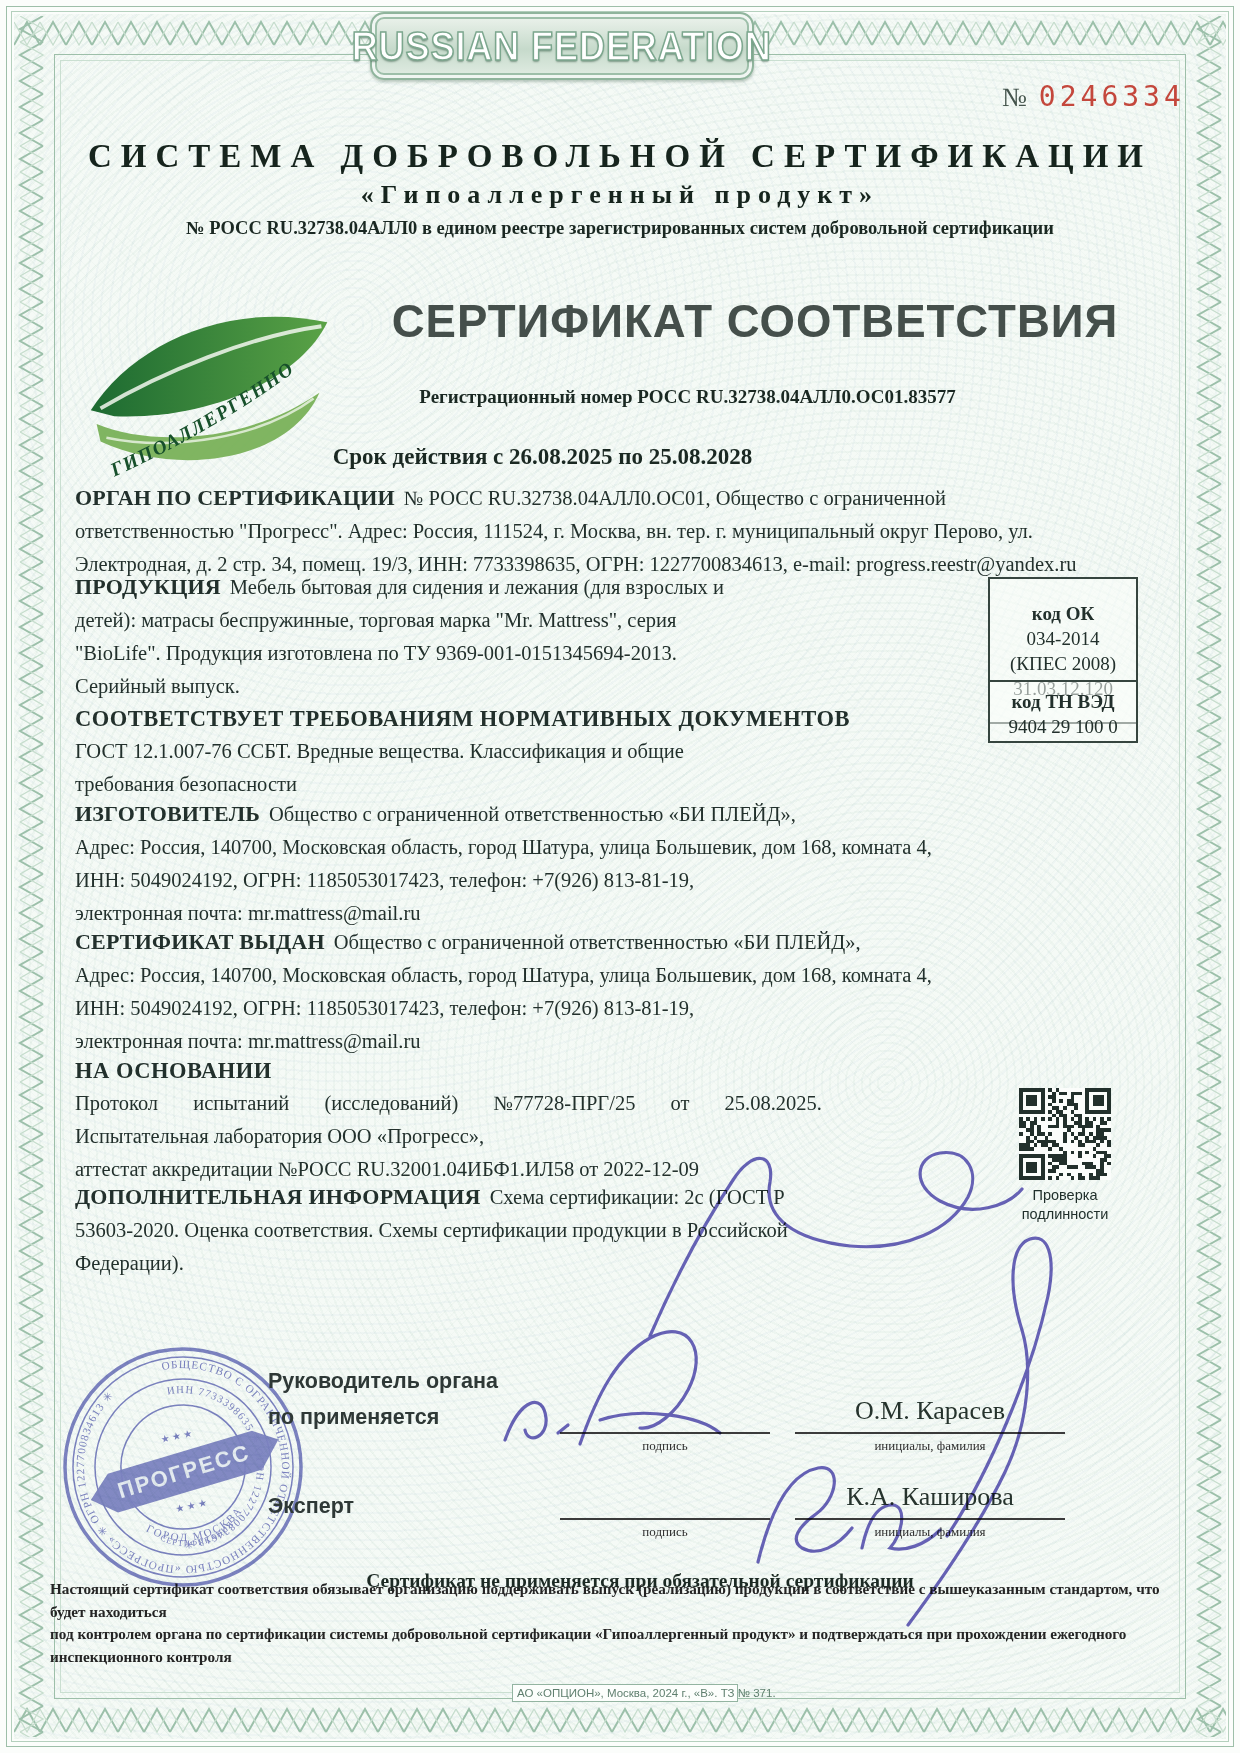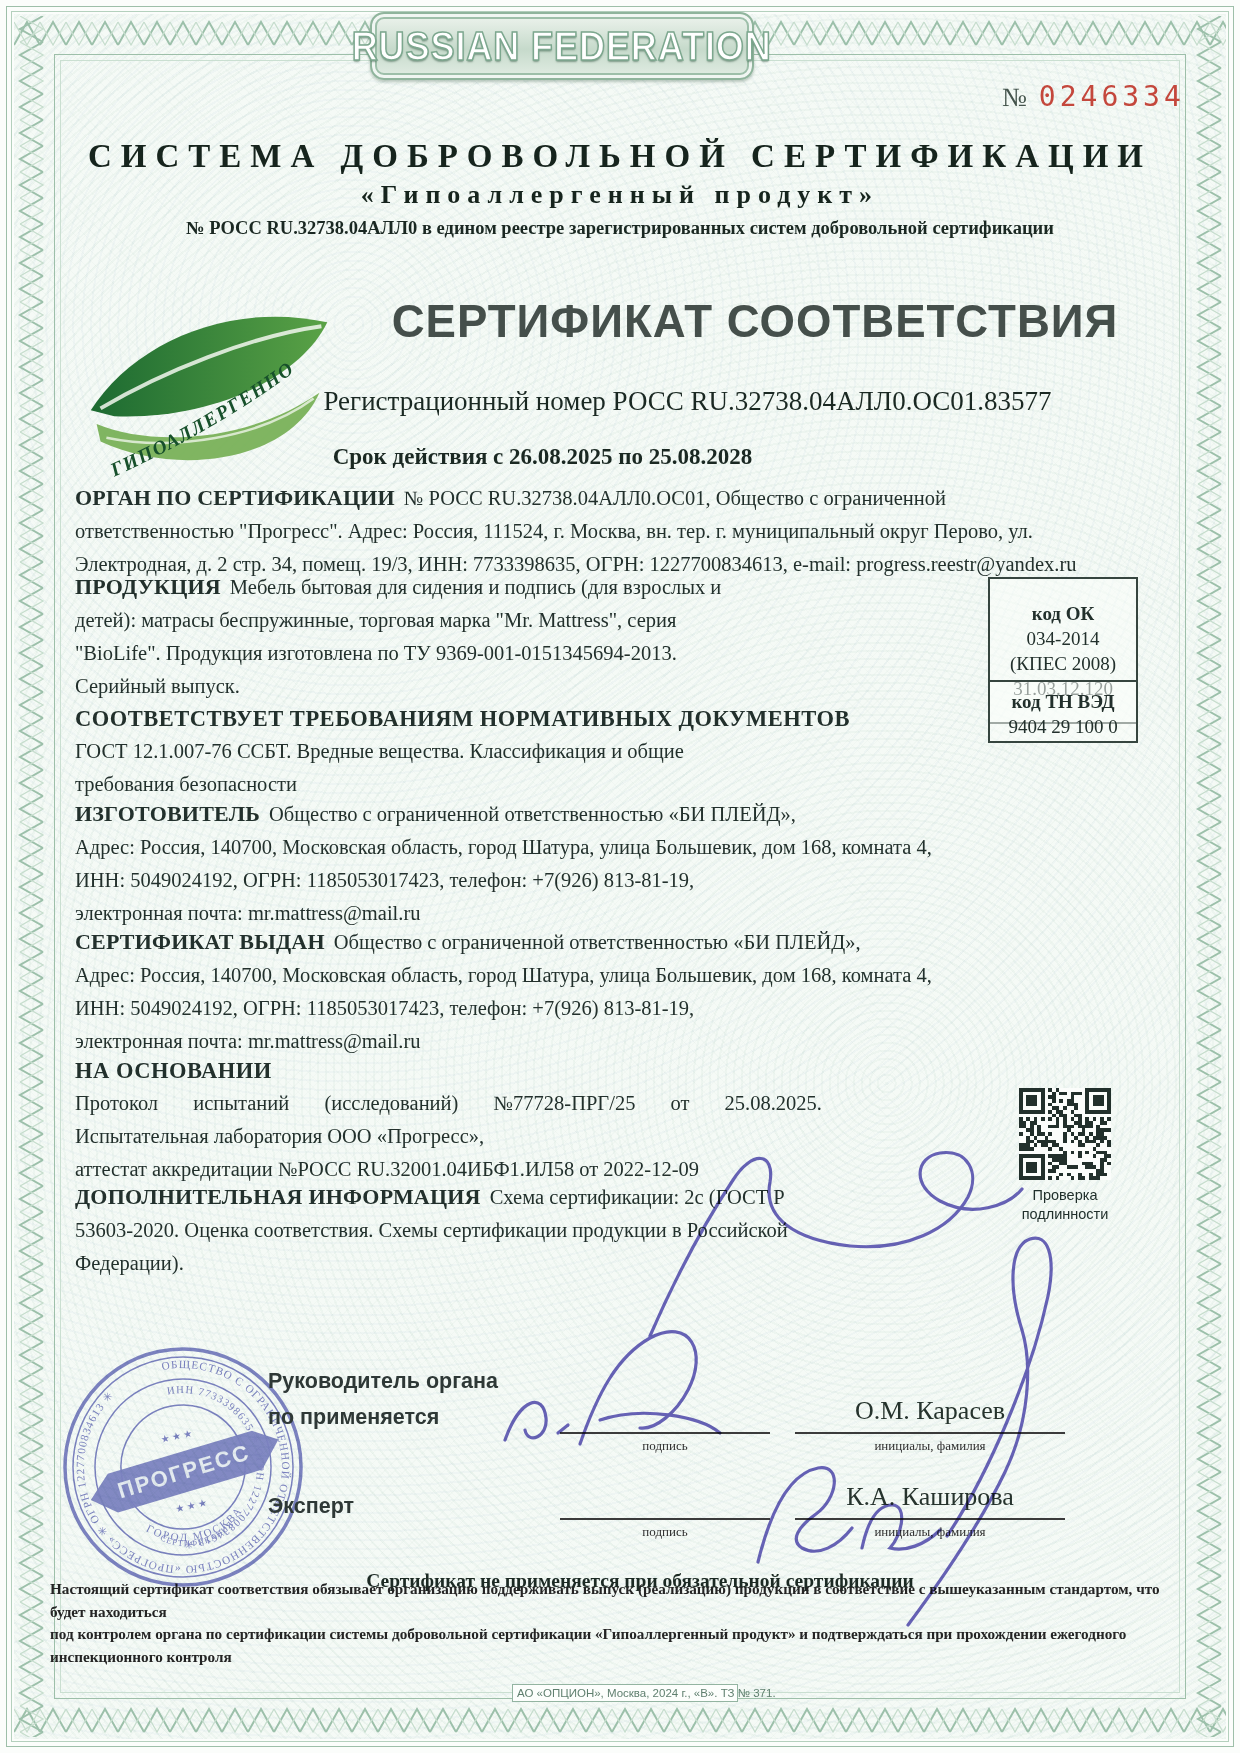--- a/index.html
+++ b/index.html
@@ -52,21 +52,21 @@
   .cert-no .digits{font-family:"DejaVu Sans Mono",monospace;font-size:28px;letter-spacing:4px;color:#c4473c;}
 
   .centered{position:absolute;left:0;right:0;text-align:center;}
   .sys-title{top:138px;font-weight:700;font-size:33px;letter-spacing:9px;color:#16241d;white-space:nowrap;}
   .sys-sub{top:180px;font-weight:700;font-size:26px;letter-spacing:7px;color:#16241d;white-space:nowrap;}
   .registry{top:218px;font-weight:700;font-size:18.5px;color:#1a2822;}
   .cert-title{position:absolute;left:340px;right:70px;top:293px;text-align:center;
     font-family:"Liberation Sans",sans-serif;font-weight:700;font-size:47px;letter-spacing:1px;
     color:#454f4b;transform:scaleX(.97);white-space:nowrap;z-index:3;}
   .reg-line{position:absolute;left:250px;right:115px;top:386px;text-align:center;
-    font-weight:400;font-size:27px;color:#1a2822;white-space:nowrap;}
+    font-weight:700;font-size:19px;color:#1a2822;white-space:nowrap;}
   .validity{position:absolute;left:75px;width:935px;top:444px;text-align:center;
     font-weight:700;font-size:23px;color:#1a2822;white-space:nowrap;}
 
   .sec{position:absolute;left:75px;z-index:3;}
   .sec .ln{font-size:20.5px;line-height:33px;white-space:nowrap;}
   .lbl{font-weight:700;font-size:22px;letter-spacing:.2px;margin-right:9px;}
   .hdr{font-weight:700;font-size:22.5px;letter-spacing:.5px;line-height:33px;white-space:nowrap;}
   .spread{word-spacing:30px;}
 
   .code-box{position:absolute;left:988px;width:146px;border:2px solid #36453f;text-align:center;
@@ -190,21 +190,21 @@
     </text>
   </svg>
 
   <div class="sec" style="top:481px;width:1090px;">
     <div class="ln"><span class="lbl">ОРГАН ПО СЕРТИФИКАЦИИ</span><span>№ РОСС RU.32738.04АЛЛ0.ОС01, Общество с ограниченной</span></div>
     <div class="ln">ответственностью "Прогресс". Адрес: Россия, 111524, г. Москва, вн. тер. г. муниципальный округ Перово, ул.</div>
     <div class="ln">Электродная, д. 2 стр. 34, помещ. 19/3, ИНН: 7733398635, ОГРН: 1227700834613, e-mail: progress.reestr@yandex.ru</div>
   </div>
 
   <div class="sec" style="top:570px;width:900px;">
-    <div class="ln"><span class="lbl">ПРОДУКЦИЯ</span><span>Мебель бытовая для сидения и подпись (для взрослых и</span></div>
+    <div class="ln"><span class="lbl">ПРОДУКЦИЯ</span><span>Мебель бытовая для сидения и лежания (для взрослых и</span></div>
     <div class="ln">детей): матрасы беспружинные, торговая марка "Mr. Mattress", серия</div>
     <div class="ln">"BioLife". Продукция изготовлена по ТУ 9369-001-0151345694-2013.</div>
     <div class="ln">Серийный выпуск.</div>
   </div>
 
   <div class="code-box box-ok">
     <div class="bx-label">код  ОК</div>
     <div>034-2014</div>
     <div>(КПЕС 2008)</div>
     <div>31.03.12.120</div>

